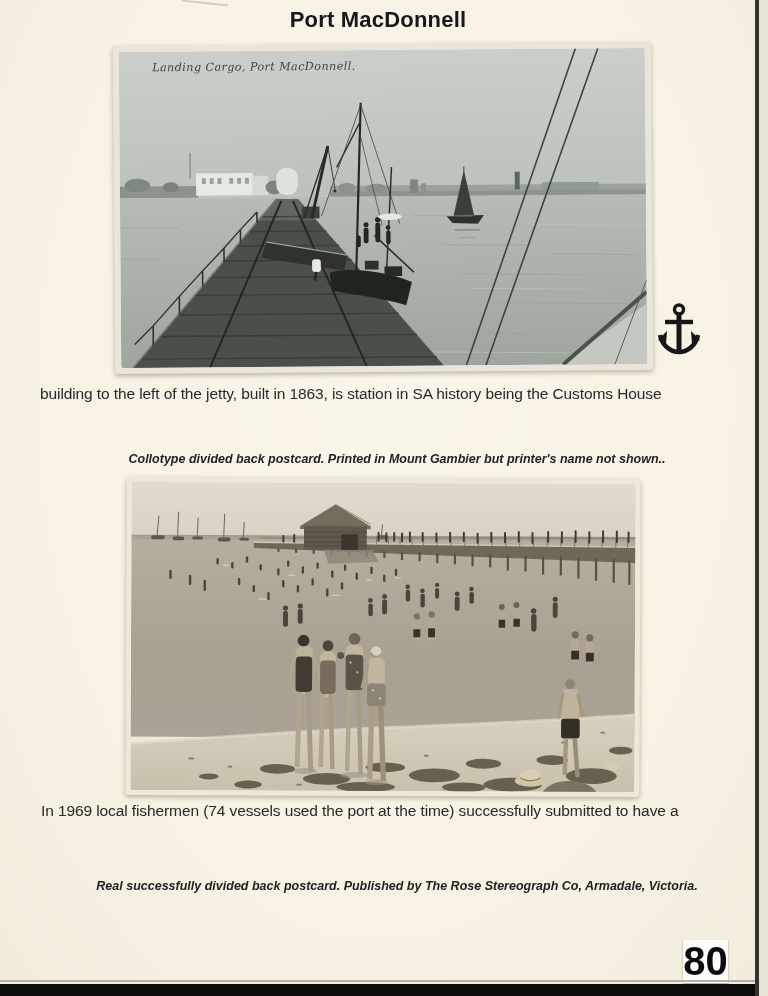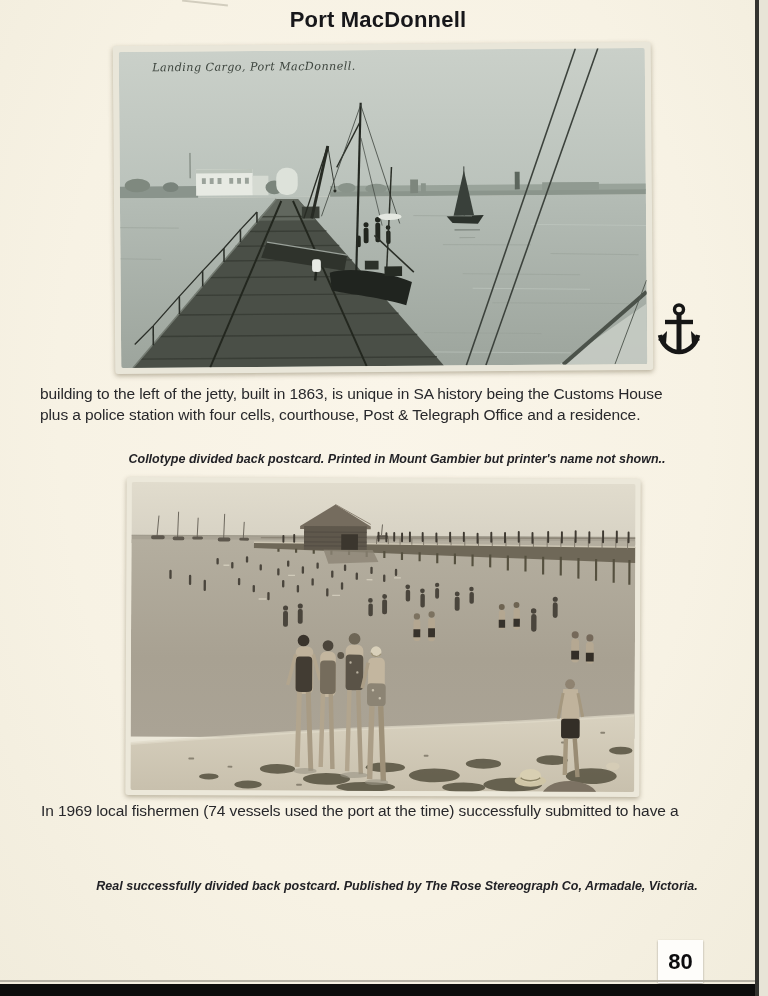--- a/index.html
+++ b/index.html
@@ -27,24 +27,24 @@
   }
   #para1 { top:384px; }
   #para2 { top:800px; }
   .note {
     position:absolute; left:0; right:10px; text-align:center;
     font-size:12.5px; font-style:italic; font-weight:bold; color:#222226;margin-left:36px;
   }
   #note1 { top:452px; }
   #note2 { top:879px; }
   .page-number {
-    position:absolute; left:658px; top:940px; width:45px; height:43px;
+    position:absolute; left:683px; top:940px; width:45px; height:43px;
     background:#fefdfa; box-shadow:0 1px 2px rgba(0,0,0,.35);
     display:flex; align-items:center; justify-content:center;
-    font-size:22px; font-weight:bold; color:#0c0c0e;
+    font-size:40px; font-weight:bold; color:#0c0c0e;
   }
   .edge-bottom { position:absolute; left:0; bottom:0; width:100%; height:12px; background:#0d0d0c; }
   .edge-bottom-line { position:absolute; left:0; bottom:14px; width:100%; height:2px; background:#b6b2a5; }
   .edge-right-light { position:absolute; top:0; right:0; width:9px; height:100%; background:#e8e4d7; }
   .edge-right-dark { position:absolute; top:0; right:9px; width:4px; height:100%; background:#33332f; }
   .scan-mark { position:absolute; left:182px; top:2px; width:46px; height:2px; background:#d2cdbe; transform:rotate(6deg); }
 </style>
 </head>
 <body>
 
@@ -204,22 +204,21 @@
       <line x1="22" y1="12" x2="22" y2="49" stroke="#161616" stroke-width="5"></line>
       <line x1="8" y1="20" x2="36" y2="20" stroke="#161616" stroke-width="4.4"></line>
       <path d="M22,50 C13,50 5,43 3,33" fill="none" stroke="#161616" stroke-width="4.4"></path>
       <path d="M22,50 C31,50 39,43 41,33" fill="none" stroke="#161616" stroke-width="4.4"></path>
       <polygon points="1,38 10,29 9,42" fill="#161616"></polygon>
       <polygon points="43,38 34,29 35,42" fill="#161616"></polygon>
     </svg>
   </div>
 
   <p class="body-text" id="para1" style="margin:0;">
-    <span style="display:block">building to the left of the jetty, built in 1863, is unique in SA history being the Customs House</span>
-    <span style="display:block">plus a police station with four cells, courthouse, Post &amp; Telegraph Office and a residence.</span>
+    <span style="display:block">building to the left of the jetty, built in 1863, is station in SA history being the Customs House</span>
   </p>
 
   <div class="note" id="note1">Collotype divided back postcard. Printed in Mount Gambier but printer's name not shown..</div>
 
   <figure class="postcard" id="figure2" style="margin:0;">
     <svg viewBox="0 0 514 312" preserveAspectRatio="none">
       <defs>
         <linearGradient id="p2sky" x1="0" y1="0" x2="0" y2="1">
           <stop offset="0" stop-color="#e1dccd"></stop>
             <stop offset="1" stop-color="#d7d2c4"></stop>

